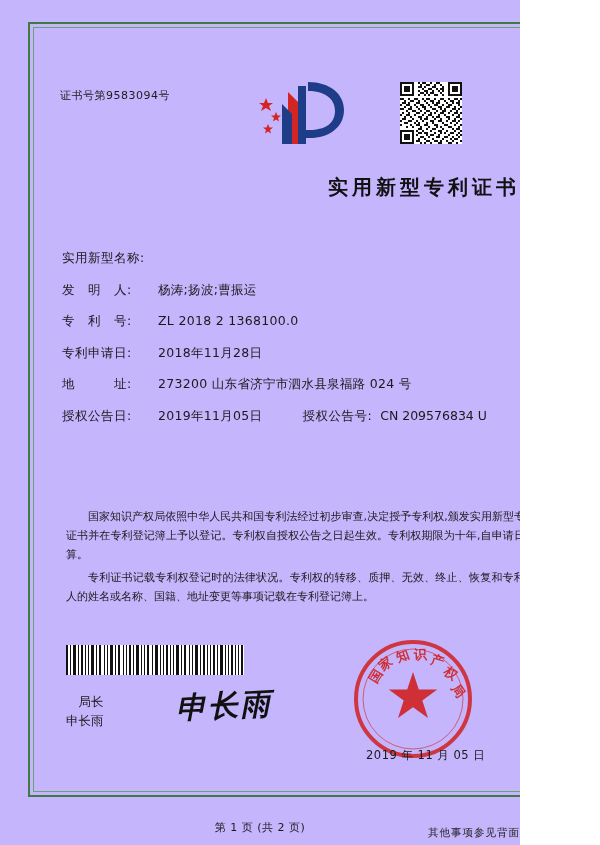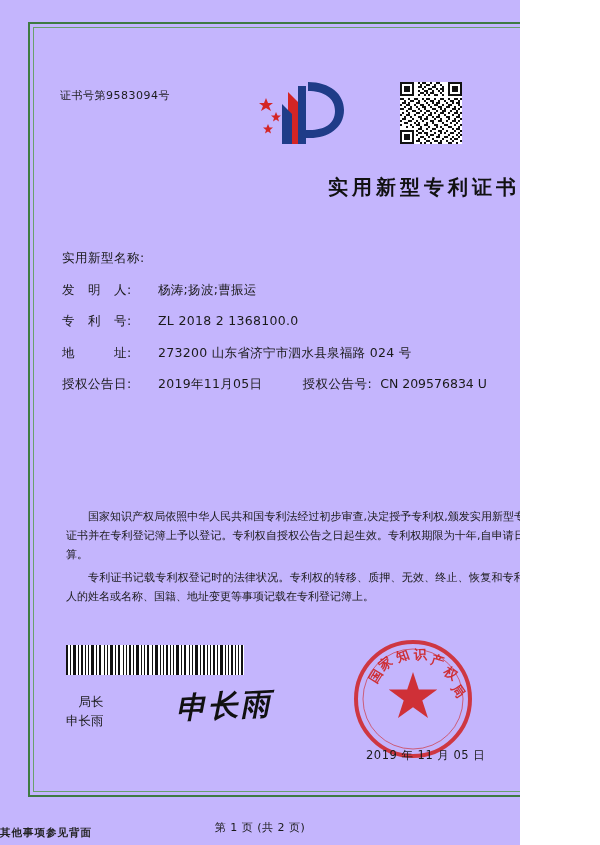--- a/index.html
+++ b/index.html
@@ -174,25 +174,24 @@
     font-size: 11px;
     color: #1a1a1a;
     letter-spacing: 0.5px;
     margin-top: 16px;
   }
   .footer-note {
     position: absolute;
     left: 0;
     right: 0;
     top: 826px;
-    text-align: left;
+    text-align: right;
     font-size: 10.5px;
     color: #222;
     letter-spacing: 1px;
-    font-weight: bold;
   }
 </style>
 </head>
 <body>
 
 <div id="page">
 
   <div class="border-outer"></div>
   <div class="border-inner"></div>
 
@@ -455,20 +454,24 @@
     </div>
     <div class="field-row">
       <span class="field-label">发　明　人:</span>
       <span class="field-value">杨涛;扬波;曹振运</span>
     </div>
     <div class="field-row">
       <span class="field-label">专　利　号:</span>
       <span class="field-value">ZL 2018 2 1368100.0</span>
     </div>
     <div class="field-row">
+      <span class="field-label">专利申请日:</span>
+      <span class="field-value">2018年11月28日</span>
+    </div>
+    <div class="field-row">
       <span class="field-label">地　　　址:</span>
       <span class="field-value">273200 山东省济宁市泗水县泉福路 024 号</span>
     </div>
     <div class="field-row split" style="margin-top:8px;">
       <span class="field-label">授权公告日:</span>
       <span class="field-value">2019年11月05日</span>
       <span class="second-label">授权公告号:</span>
       <span class="second-value">CN 209576834 U</span>
     </div>
   </div>

